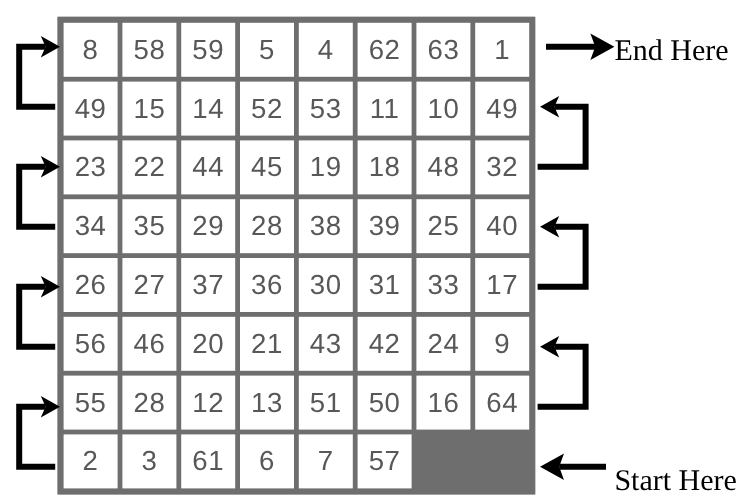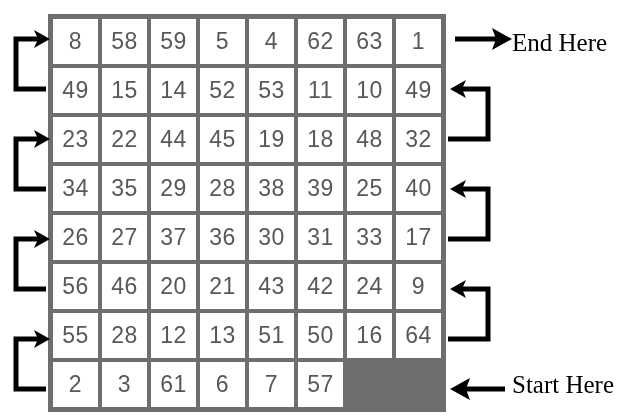--- a/index.html
+++ b/index.html
@@ -58,21 +58,21 @@
   
   .side-label {
     position: absolute;
     font-family: "Liberation Serif", serif;
     font-size: 25px;
     color: #000000;
     white-space: nowrap;
     line-height: 1;
   }
   #end-label  { left: 512px; top: 30px; }
-  #start-label{ left: 512px; top: 372px; }
+  #start-label{ left: 512px; top: 388px; }
 
   
   #overlay {
     position: absolute;
     left: 0; top: 0;
     width: 620px;
     height: 420px;
     pointer-events: none;
   }
   .ink { stroke: #000000; fill: none; stroke-width: 5; }

